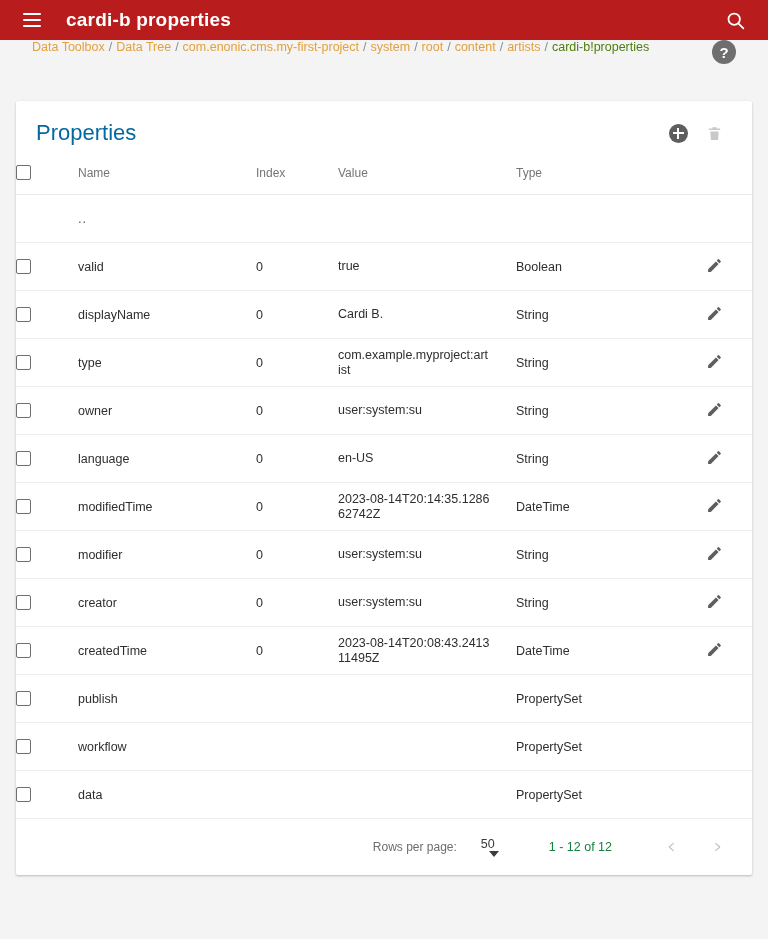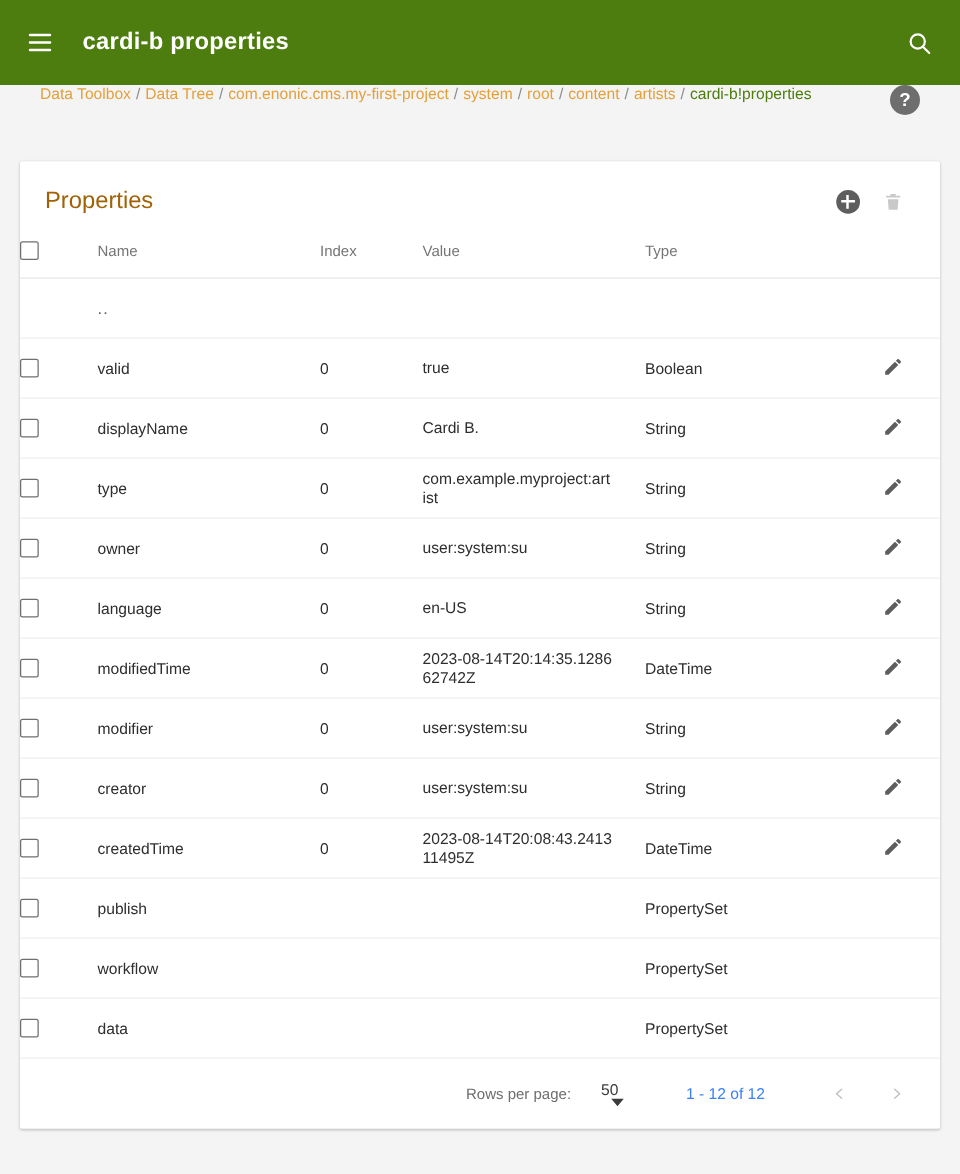--- a/index.html
+++ b/index.html
@@ -8,22 +8,22 @@
     padding: 0;
     width: 768px;
     height: 939px;
     background: #f4f4f4;
     font-family: "Liberation Sans", sans-serif;
     -webkit-font-smoothing: antialiased;
   }
 
   
   .appbar {
-    height: 68px;
-    background: #4d7c0f;
+    height: 40px;
+    background: #b91c1c;
     display: flex;
     align-items: center;
     padding: 0 16px;
     color: #ffffff;
     position: relative;
     justify-content: flex-end;
   }
   .menu-btn {
     width: 32px; height: 32px;
     display: flex; flex-direction: column;
@@ -102,22 +102,22 @@
     box-shadow: 0 1px 3px rgba(0,0,0,0.14), 0 1px 2px rgba(0,0,0,0.10);
     overflow: hidden;
   }
   .card-head {
     height: 64px;
     display: flex;
     align-items: center;
     padding: 0 20px 0 20px;
   }
   .card-title {
-    font-size: 19px;
-    color: #a16207;
+    font-size: 22px;
+    color: #0369a1;
   }
   .card-head-spacer { flex: 1 1 auto; }
   .icon-btn {
     width: 36px; height: 36px;
     display: flex; align-items: center; justify-content: center;
     cursor: pointer;
   }
   .add-circle {
     width: 19px; height: 19px;
     border-radius: 50%;
@@ -215,21 +215,21 @@
     margin-right: 30px;
     flex-direction: column;
   }
   .rpp-value { color: #3b3b3b; font-size: 12.5px; margin-right: 12px; }
   .caret {
     width: 0; height: 0;
     border-left: 5px solid transparent;
     border-right: 5px solid transparent;
     border-top: 6px solid #3b3b3b;
   }
-  .range-label { margin-right: 30px; color: #3b82f6; font-size: 12.5px; }
+  .range-label { margin-right: 30px; color: #15803d; font-size: 12.5px; }
   .page-btn {
     width: 34px; height: 34px;
     display: flex; align-items: center; justify-content: center;
     cursor: pointer;
     color: #bdbdbd;
   }
 </style>
 </head>
 <body>
 

